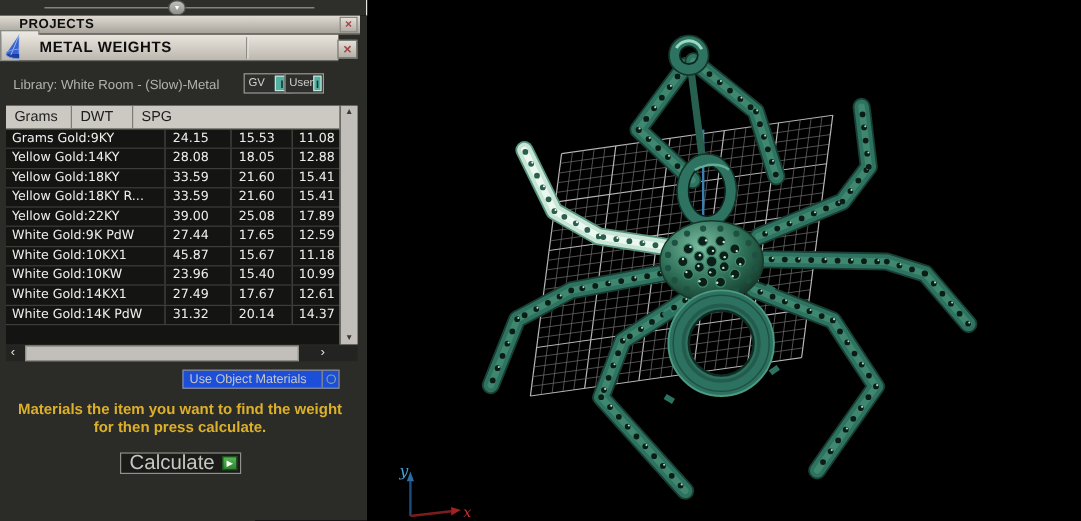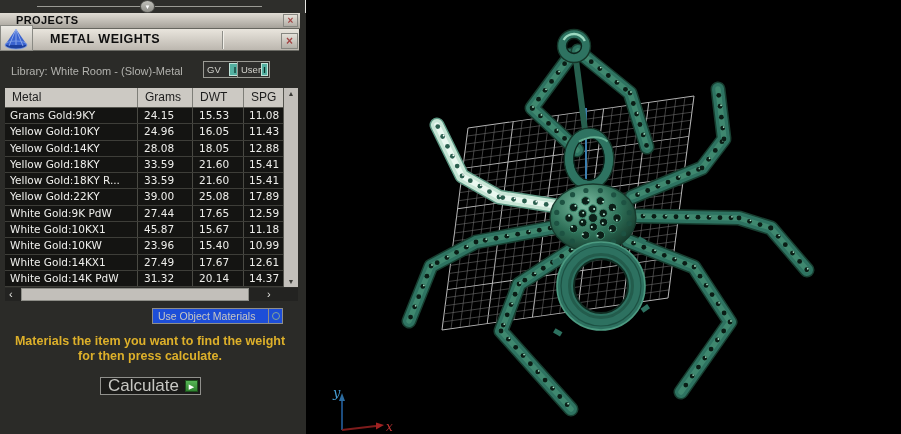--- a/index.html
+++ b/index.html
@@ -20,21 +20,21 @@
   .projects-bar { position: absolute; left: 0; top: 0; width: 300px; height: 16px;
                   background: linear-gradient(#e0dcd4,#a6a29a); border-bottom: 1px solid #66665f; }
   .projects-title { position: absolute; left: 16px; top: 1px; font-size: 11px; font-weight: bold; color: #0e0e0e; letter-spacing: .4px; }
   .close-btn { position: absolute; background: linear-gradient(#e4e0d8,#b2aea6); border: 1px solid #878781;
                color: #a34545; font-weight: bold; text-align: center; cursor: default; }
   .close-projects { left: 283px; top: 1px; width: 15px; height: 13px; font-size: 10px; line-height: 11px; }
   .close-mw { left: 281px; top: 20px; width: 17px; height: 16px; font-size: 12px; line-height: 14px; }
 
   .mw-icon-tile { position: absolute; left: 0; top: 12px; width: 33px; height: 26px;
                   background: linear-gradient(#eceae4,#bcb8b0); border: 1px solid #8a8a84; }
-  .mw-bar { position: absolute; left: 33px; top: 16px; width: 266px; height: 22px;
+  .mw-bar { position: absolute; left: 16px; top: 16px; width: 266px; height: 22px;
             background: linear-gradient(#e9e5dd,#bcb7af); border-bottom: 1px solid #6a6a64; }
   .mw-title { position: absolute; left: 17px; top: 3px; font-size: 12.5px; font-weight: bold; color: #0e0e0e; letter-spacing: .5px; }
   .mw-divider { position: absolute; left: 189px; top: 2px; width: 1px; height: 18px; background: #8e8e88; box-shadow: 1px 0 0 #f2f0ea; }
 
   .library-label { position: absolute; left: 11px; top: 52px; font-size: 11px; color: #b2b2ae; }
   .toggle-btn { position: absolute; top: 48px; height: 17px; border: 1px solid #9a9a94; background: #2e2e2c;
                 display: flex; align-items: center; }
   .toggle-gv { left: 203px; width: 40px; }
   .toggle-user { left: 237px; width: 33px; }
   .toggle-label { font-size: 9.5px; color: #d2d2cc; padding-left: 3px; flex: 1; }
@@ -118,37 +118,30 @@
     <div class="toggle-btn toggle-gv">
       <span class="toggle-label">GV</span>
       <span class="toggle-ind">I</span>
     </div>
     <div class="toggle-btn toggle-user">
       <span class="toggle-label">User</span>
       <span class="toggle-ind">I</span>
     </div>
 
     <div class="thead">
-      <div class="hc hc0">Metal</div>
       <div class="hc hc1">Grams</div>
       <div class="hc hc2">DWT</div>
       <div class="hc hc3">SPG</div>
     </div>
     <div class="tbody">
         <div class="trow">
           <div class="tcell c0">Grams Gold:9KY</div>
           <div class="tcell c1">24.15</div>
           <div class="tcell c2">15.53</div>
           <div class="tcell c3">11.08</div>
-        </div>
-        <div class="trow">
-          <div class="tcell c0">Yellow Gold:10KY</div>
-          <div class="tcell c1">24.96</div>
-          <div class="tcell c2">16.05</div>
-          <div class="tcell c3">11.43</div>
         </div>
         <div class="trow">
           <div class="tcell c0">Yellow Gold:14KY</div>
           <div class="tcell c1">28.08</div>
           <div class="tcell c2">18.05</div>
           <div class="tcell c3">12.88</div>
         </div>
         <div class="trow">
           <div class="tcell c0">Yellow Gold:18KY</div>
           <div class="tcell c1">33.59</div>

